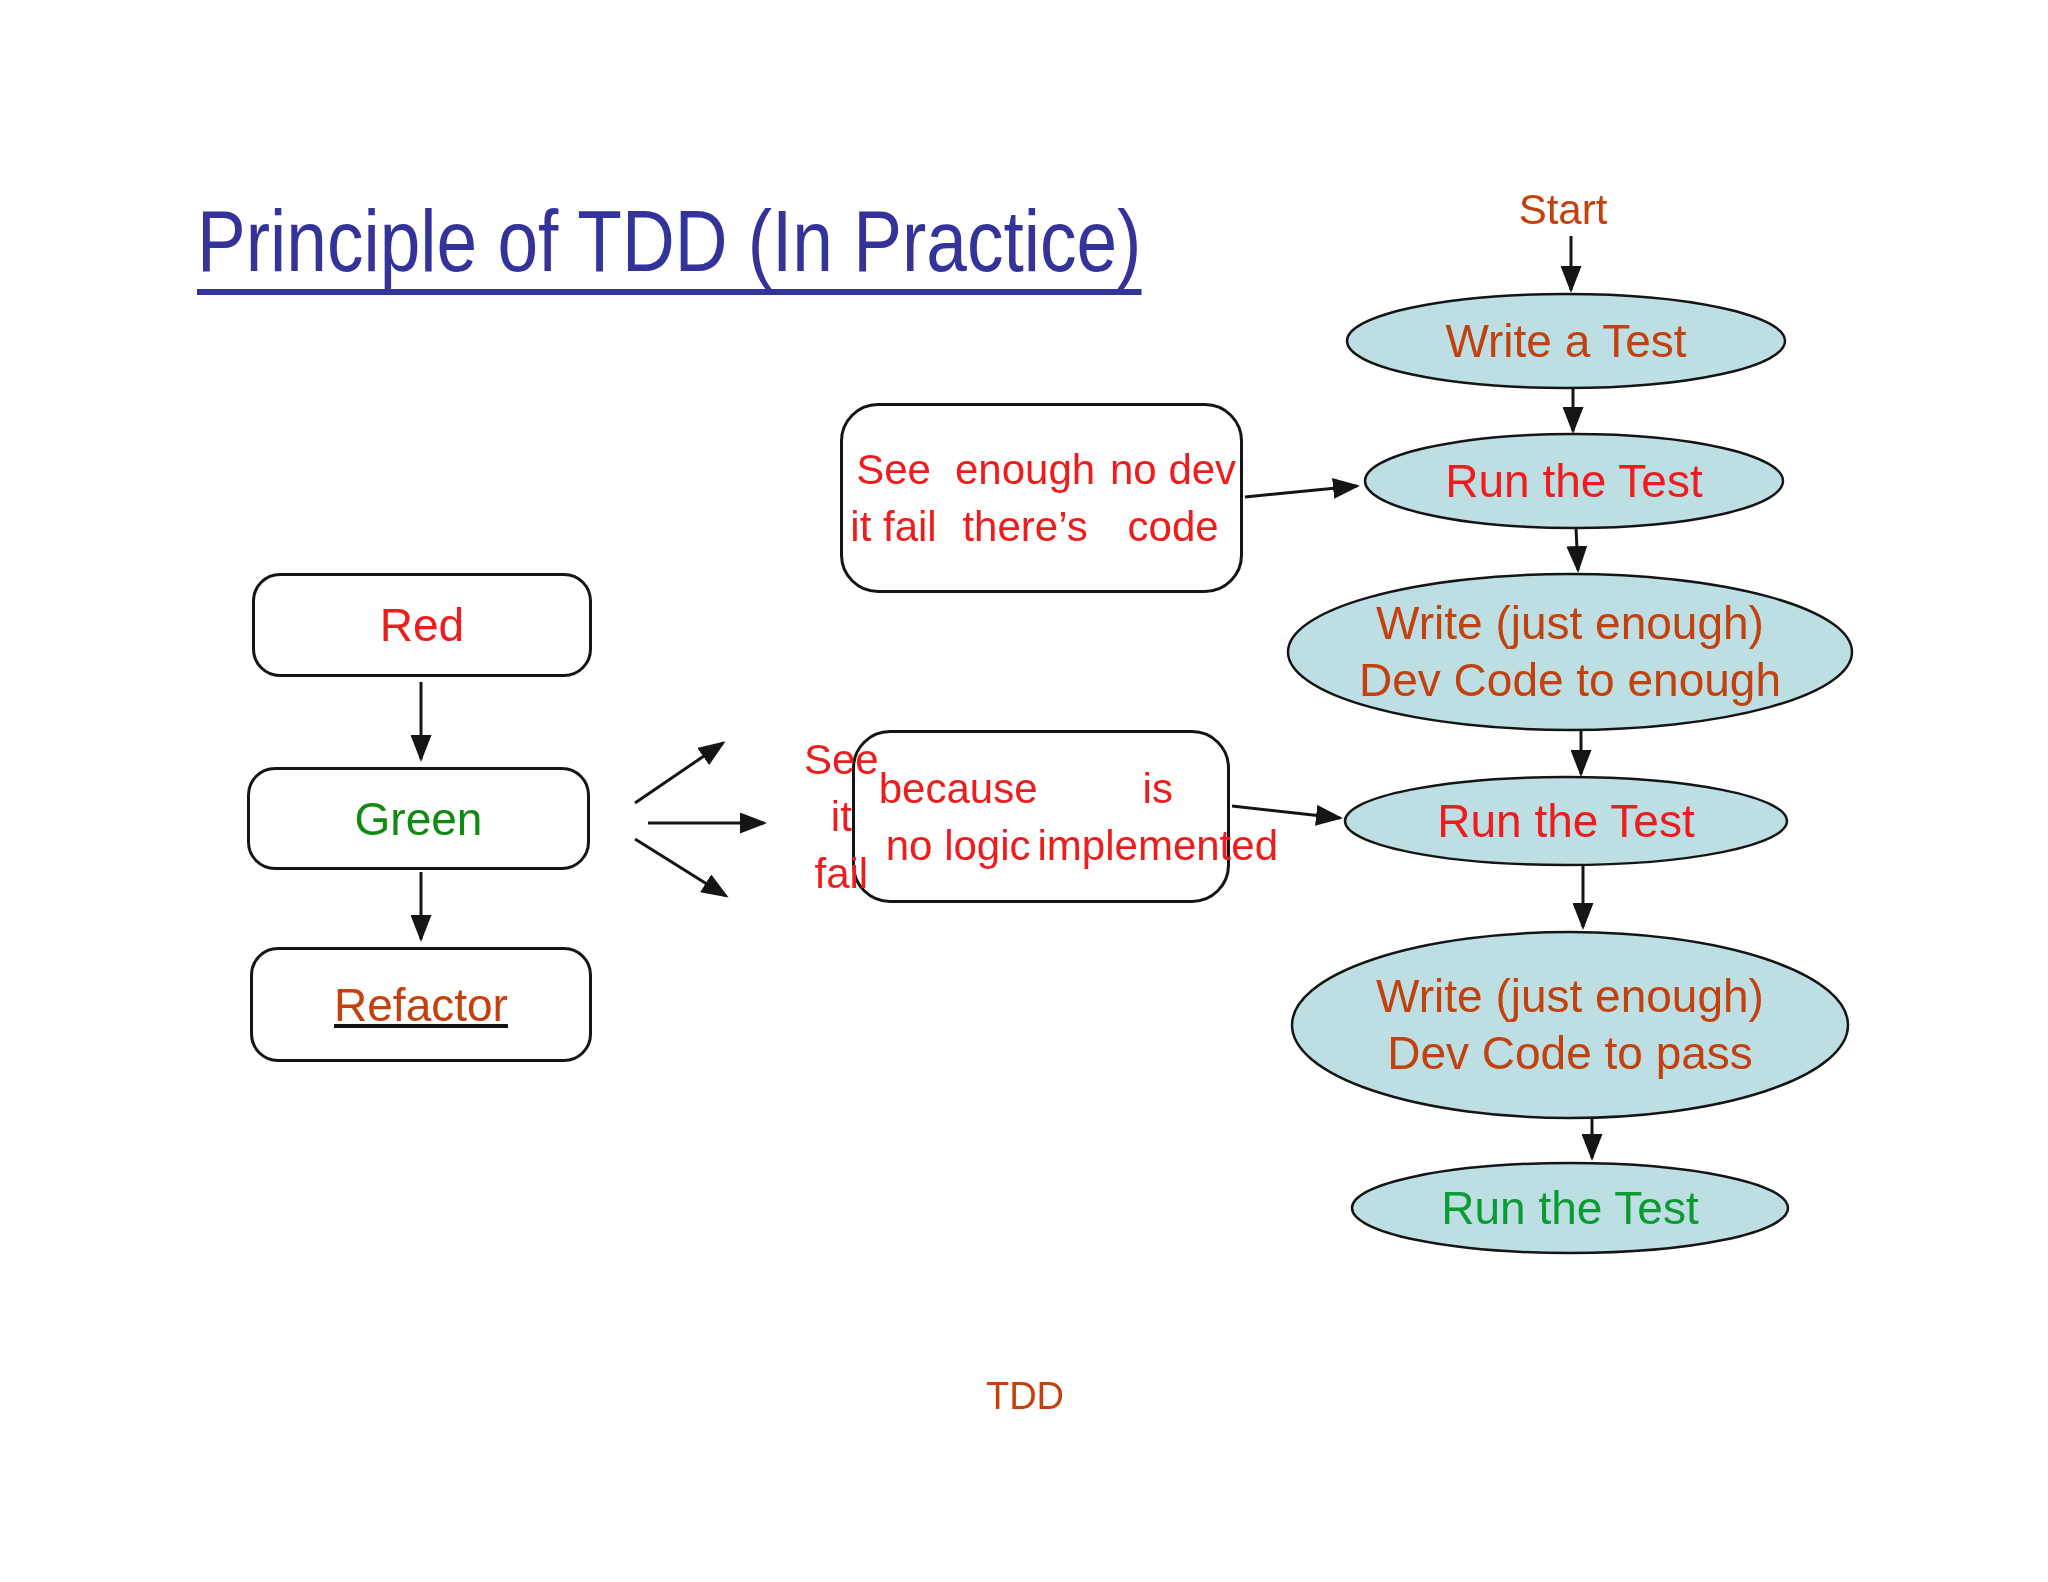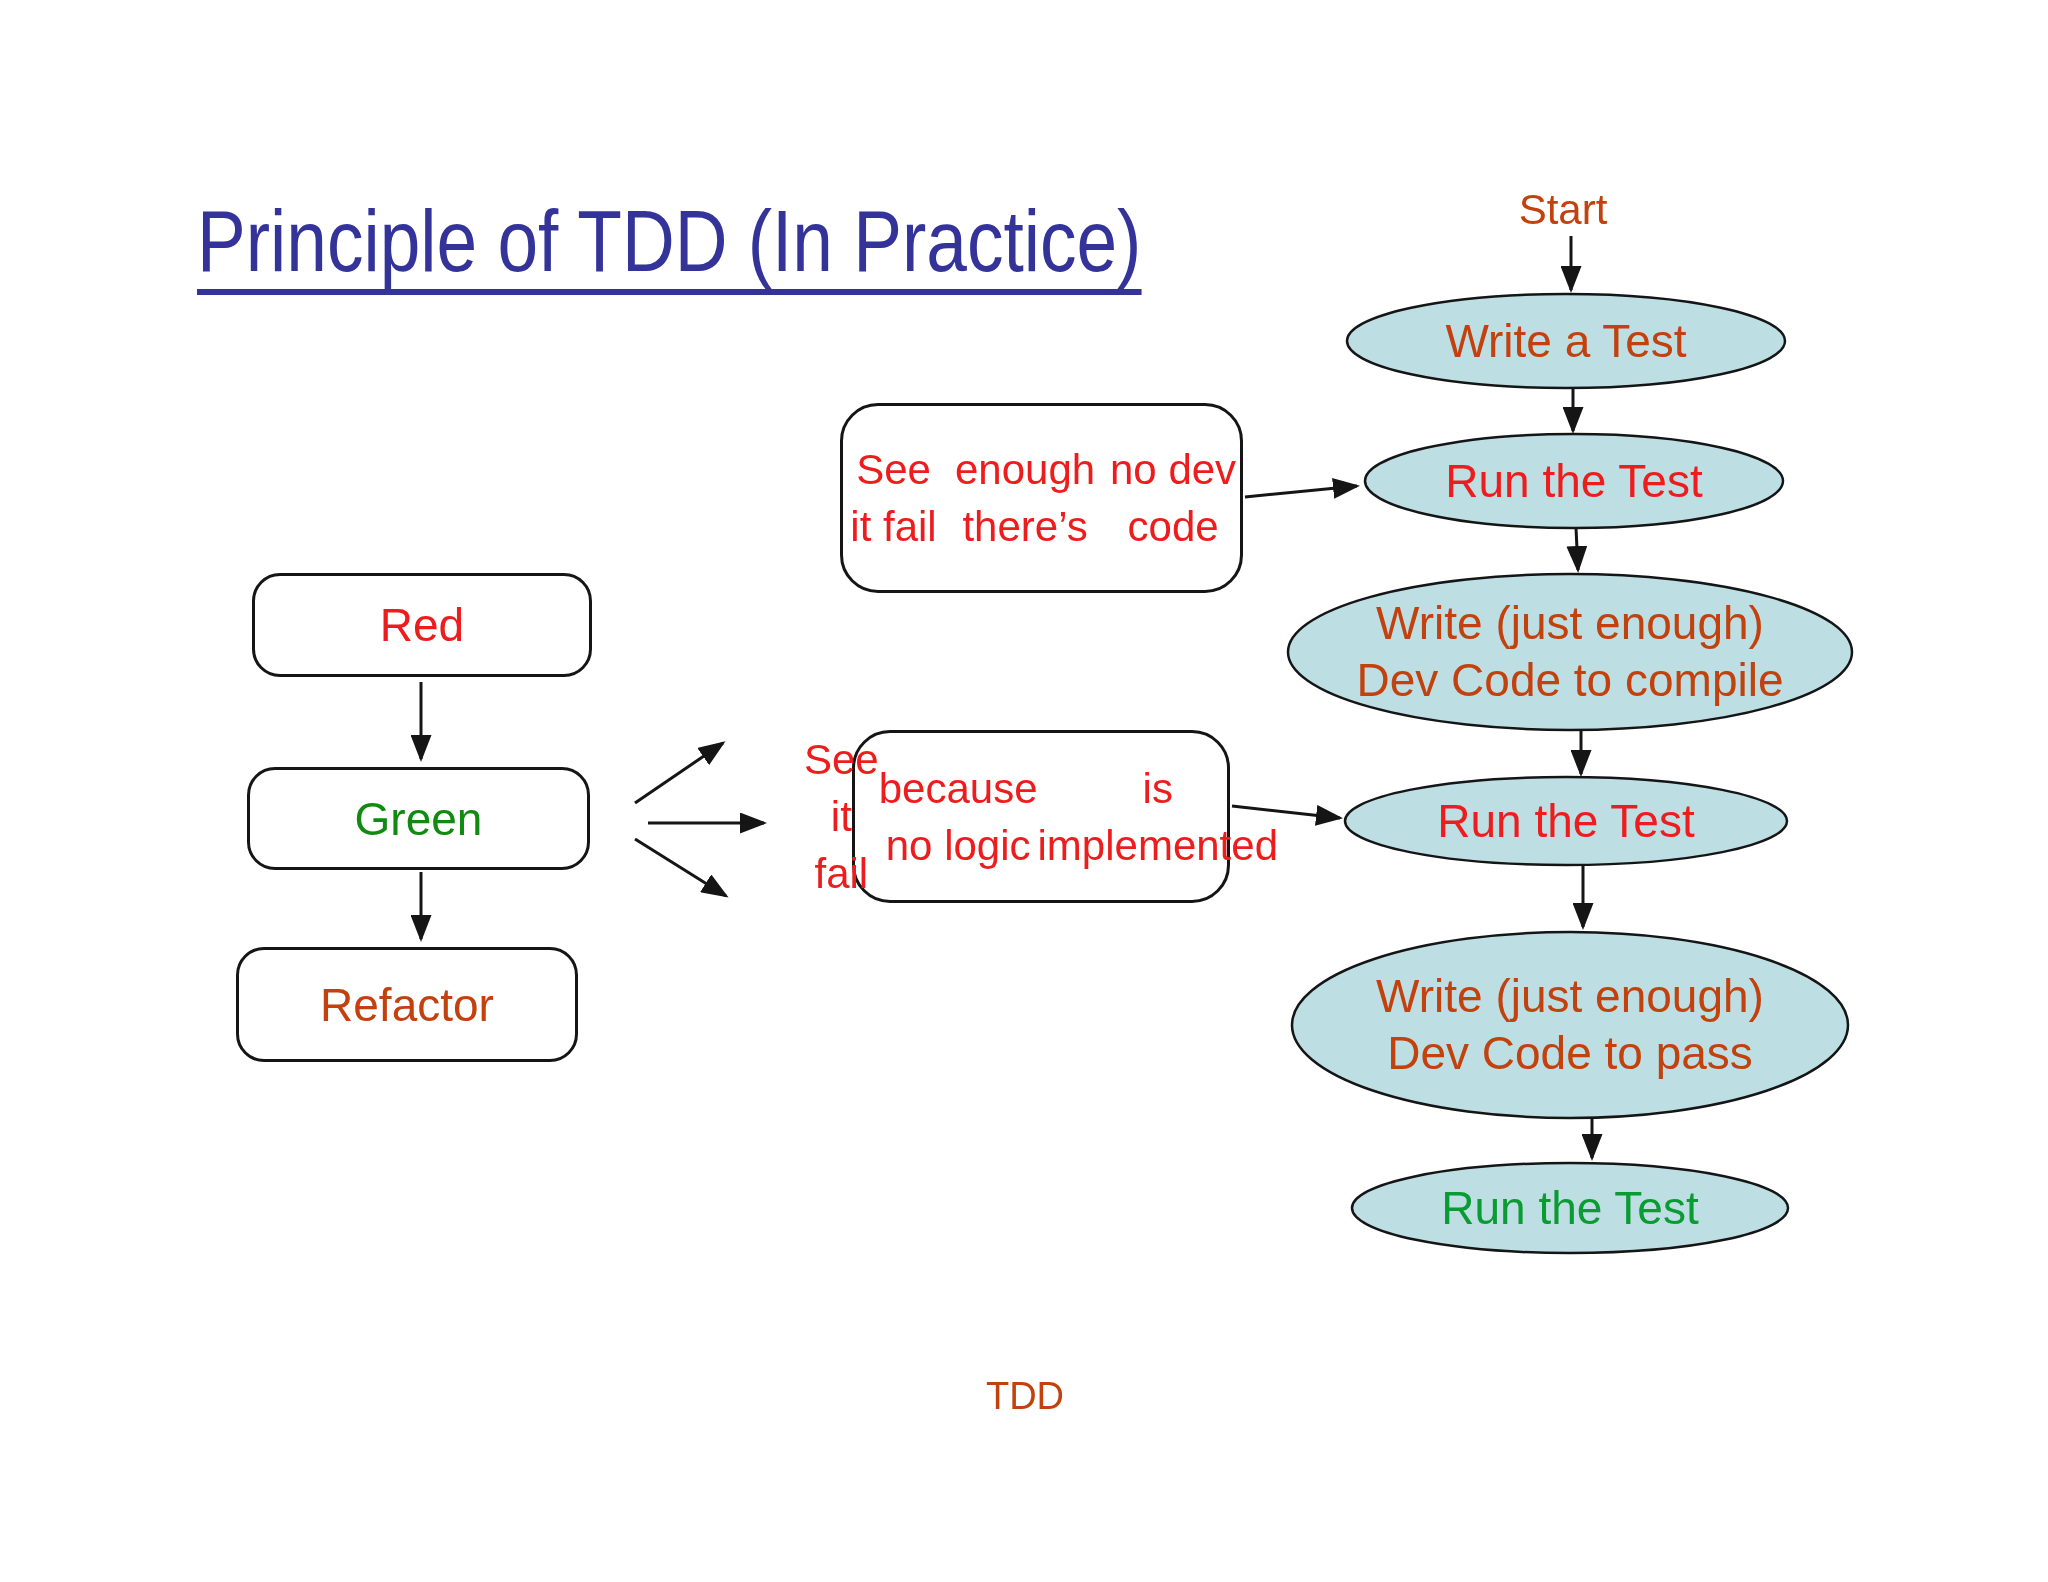--- a/index.html
+++ b/index.html
@@ -80,42 +80,42 @@
   <div class="abs title">Principle of TDD (In Practice)</div>
 
   <div class="abs center start-label txt-black" style="left:1563px;top:210px;">Start</div>
 
   <div class="node-box" style="left:252px;top:573px;width:340px;height:104px;">
     <span class="txt-red">Red</span>
   </div>
   <div class="node-box" style="left:247px;top:767px;width:343px;height:103px;">
     <span class="txt-greenbox">Green</span>
   </div>
-  <div class="node-box" style="left:236px;top:947px;width:342px;height:115px;">
+  <div class="node-box" style="left:250px;top:947px;width:342px;height:115px;text-decoration:underline;">
     <span class="txt-black">Refactor</span>
   </div>
 
   <div class="note-box" style="left:840px;top:403px;width:403px;height:190px;">
     <span>See it fail</span>
     <span>enough there’s</span>
     <span>no dev code</span>
   </div>
   <div class="note-box" style="left:852px;top:730px;width:378px;height:173px;">
     <span>See it fail</span>
     <span>because no logic</span>
     <span>is implemented</span>
   </div>
 
   <div class="abs center ellipse-label txt-black" style="left:1566px;top:341px;">Write a Test</div>
 
   <div class="abs center ellipse-label txt-red" style="left:1574px;top:481px;">Run the Test</div>
 
   <div class="abs center ellipse-label txt-black" style="left:1570px;top:652px;">
     <div>Write (just enough)</div>
-    <div>Dev Code to compile</div>
+    <div>Dev Code to enough</div>
   </div>
 
   <div class="abs center ellipse-label txt-red" style="left:1566px;top:821px;">Run the Test</div>
 
   <div class="abs center ellipse-label txt-black" style="left:1570px;top:1025px;">
     <div>Write (just enough)</div>
     <div>Dev Code to pass</div>
   </div>
 
   <div class="abs center ellipse-label txt-greenrun" style="left:1570px;top:1208px;">Run the Test</div>

